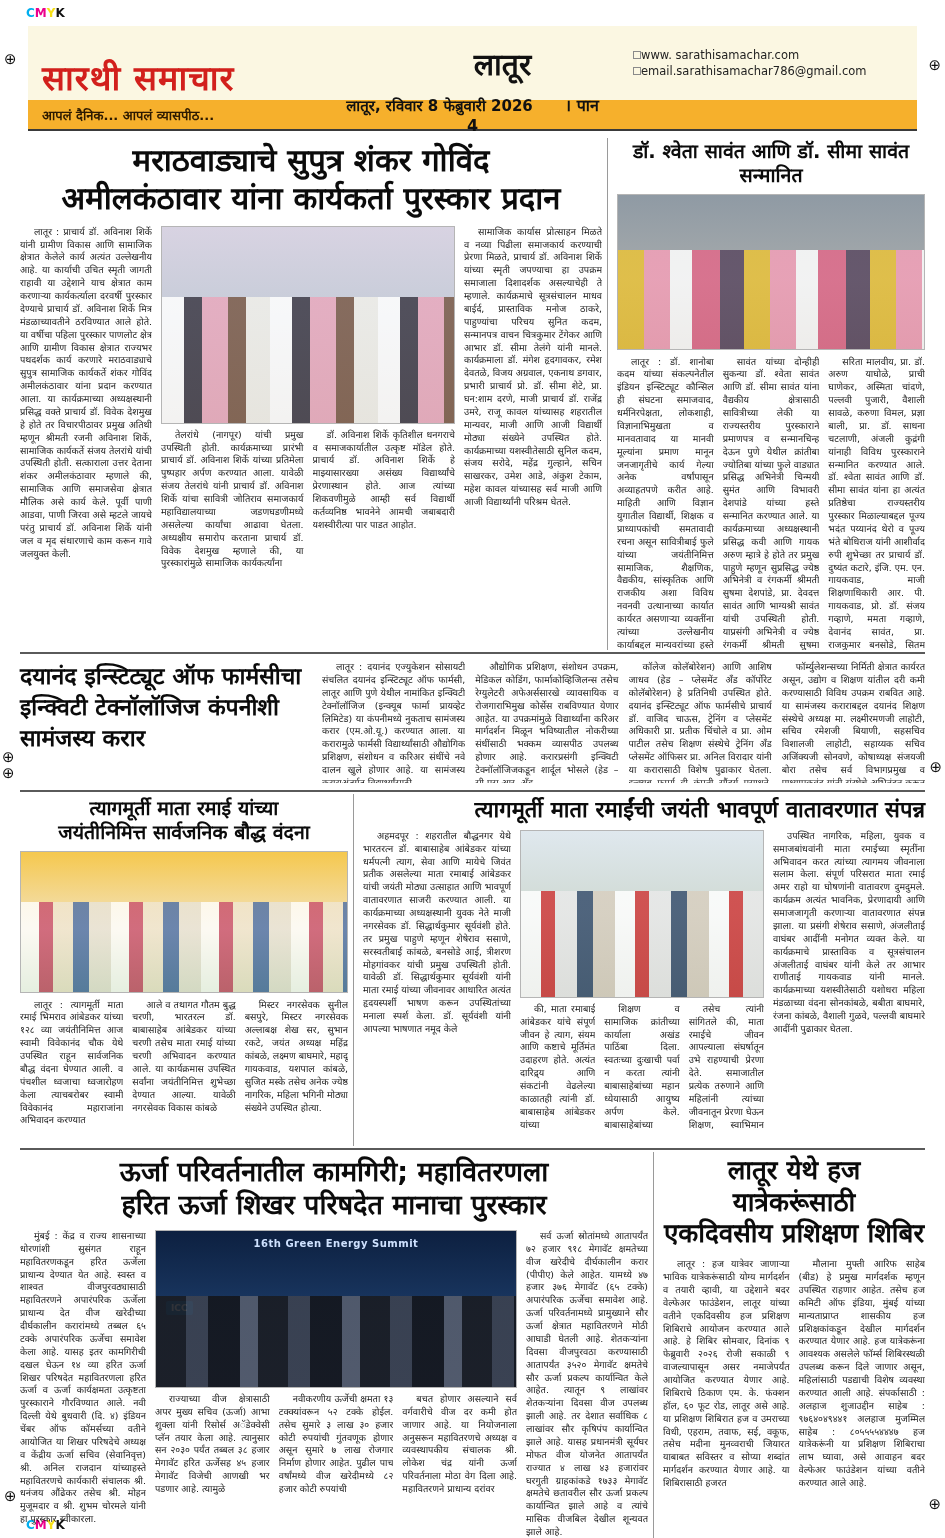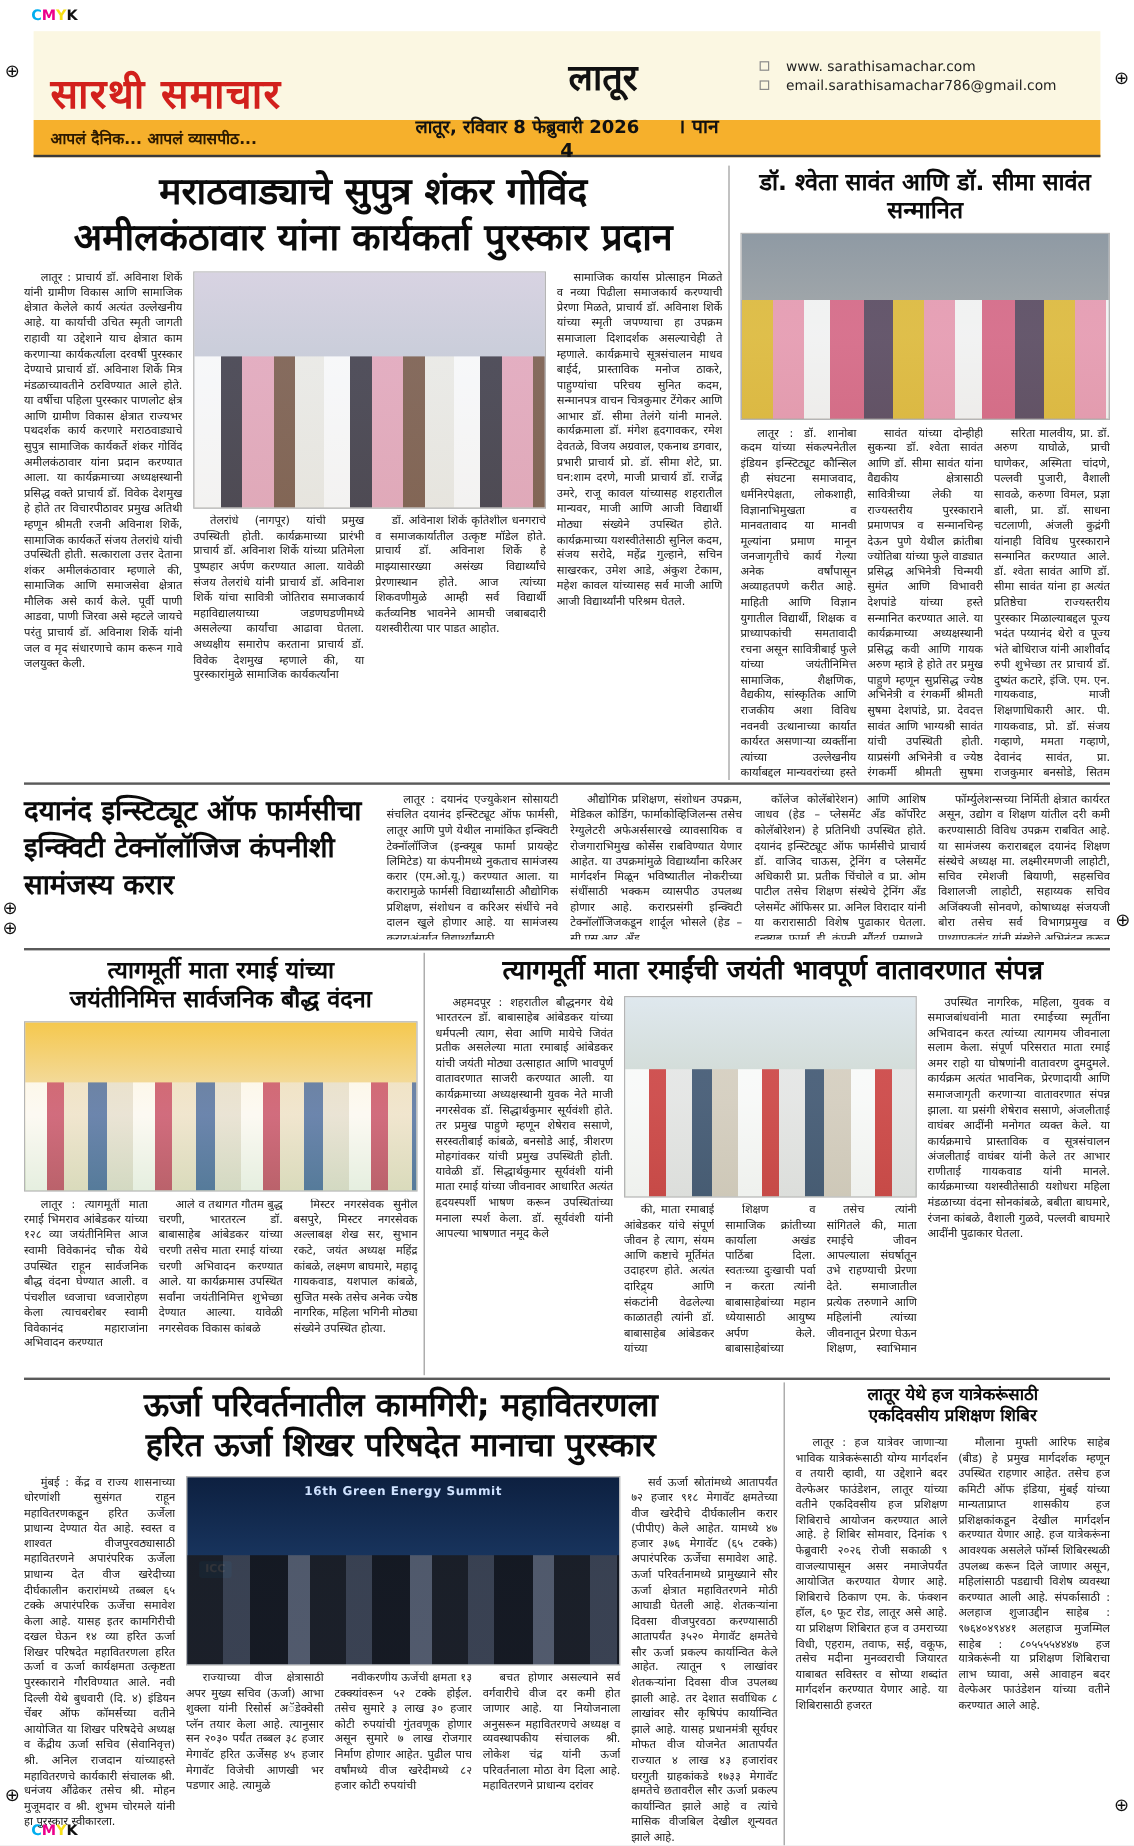--- a/index.html
+++ b/index.html
@@ -9,21 +9,21 @@
   .regmark{position:absolute;font-size:15px;color:#111;line-height:1;}
   .cmyk{position:absolute;font-size:12px;font-weight:bold;letter-spacing:0;}
   .cmyk b{font-weight:bold;}
   .c-c{color:#00aeef}.c-m{color:#ec008c}.c-y{color:#f7e017}.c-k{color:#111}
   
   .masthead{position:absolute;left:28px;right:28px;top:26px;height:74px;background:#fbf7e2;
             display:flex;align-items:center;padding:0 14px;box-sizing:border-box;}
   .paper-name{font-size:34px;font-weight:800;color:#d2201c;letter-spacing:1px;width:330px;margin-top:28px;}
   .edition{flex:1;text-align:center;font-size:30px;font-weight:800;color:#111;}
   .contact{width:270px;font-size:11.5px;color:#222;}
-  .contact .row{display:flex;align-items:center;gap:14px;margin:2px 0;}
+  .contact .row{display:flex;align-items:center;gap:0;margin:2px 0;}
   .sq{width:6px;height:6px;border:1px solid #8a8a8a;display:inline-block;flex:0 0 auto;}
   .datebar{position:absolute;left:28px;right:28px;top:100px;height:31px;background:#f6b02c;
            border-bottom:2px solid #3a3a3a;display:flex;align-items:center;padding:0 14px;box-sizing:border-box;}
   .tagline{width:300px;font-size:13px;font-weight:bold;color:#2d1a00;}
   .dateline{flex:1;text-align:center;font-size:15px;font-weight:800;color:#111;}
   .dateline .pg{font-size:16px;font-weight:bold;margin-left:27px;}
   
   .content{position:absolute;left:20px;right:20px;top:138px;}
   .rule{border-top:2px solid #5a5a5a;margin:2px 0;}
   .vsep{border-left:1px solid #9a9a9a;margin:0 5px;}
@@ -58,33 +58,33 @@
   .a2 .headline{font-size:19.5px;margin:2px 0 6px;}
   .a2 .photo{height:156px;margin-bottom:6px;}
   .a2 .colflex{flex:1;overflow:hidden;}
   .sec-mou{display:flex;height:132px;padding:5px 0;box-sizing:border-box;gap:10px;}
   .mou-head{width:292px;font-size:23px;font-weight:800;line-height:1.35;color:#0b0b0b;}
   .sec-ramai{display:flex;height:352px;}
   .a4{width:328px;display:flex;flex-direction:column;}
   .a4 .headline{font-size:19.5px;margin:3px 0 6px;}
   .a4 .photo{height:142px;margin-bottom:6px;}
   .a4 .colflex{flex:1;overflow:hidden;}
-  .a5{flex:1;display:flex;flex-direction:column;padding-left:4px;}
+  .a5{flex:1;display:flex;flex-direction:column;padding-left:4px;align-items:flex-end;}
   .a5 .headline{font-size:22px;margin:3px 0 6px;}
   .a5-body{display:grid;grid-template-columns:148px 1fr 152px;gap:9px;flex:1;overflow:hidden;}
   .a5-mid .photo{height:168px;margin-bottom:5px;}
   .a5-mid .colflex{height:128px;}
   .sec-bottom{display:flex;height:398px;}
   .a6{width:628px;display:flex;flex-direction:column;}
   .a6 .headline{font-size:27px;margin:4px 0 8px;}
   .a6-body{display:grid;grid-template-columns:126px 1fr 122px;gap:9px;flex:1;overflow:hidden;}
   .a6-mid .photo{height:158px;margin-bottom:5px;}
   .a6-mid .colflex{height:132px;}
   .a7{flex:1;display:flex;flex-direction:column;padding-left:4px;}
-  .a7 .headline{font-size:14px;margin:3px 0 8px;}
+  .a7 .headline{font-size:26px;margin:3px 0 8px;}
   .a7 .colflex{flex:1;overflow:hidden;}
 </style>
 </head>
 <body>
 
 <div class="page">
 
   <span class="regmark" style="left:4px;top:52px">⊕</span>
   <span class="regmark" style="right:4px;top:58px">⊕</span>
   <span class="regmark" style="left:2px;top:750px">⊕</span>

